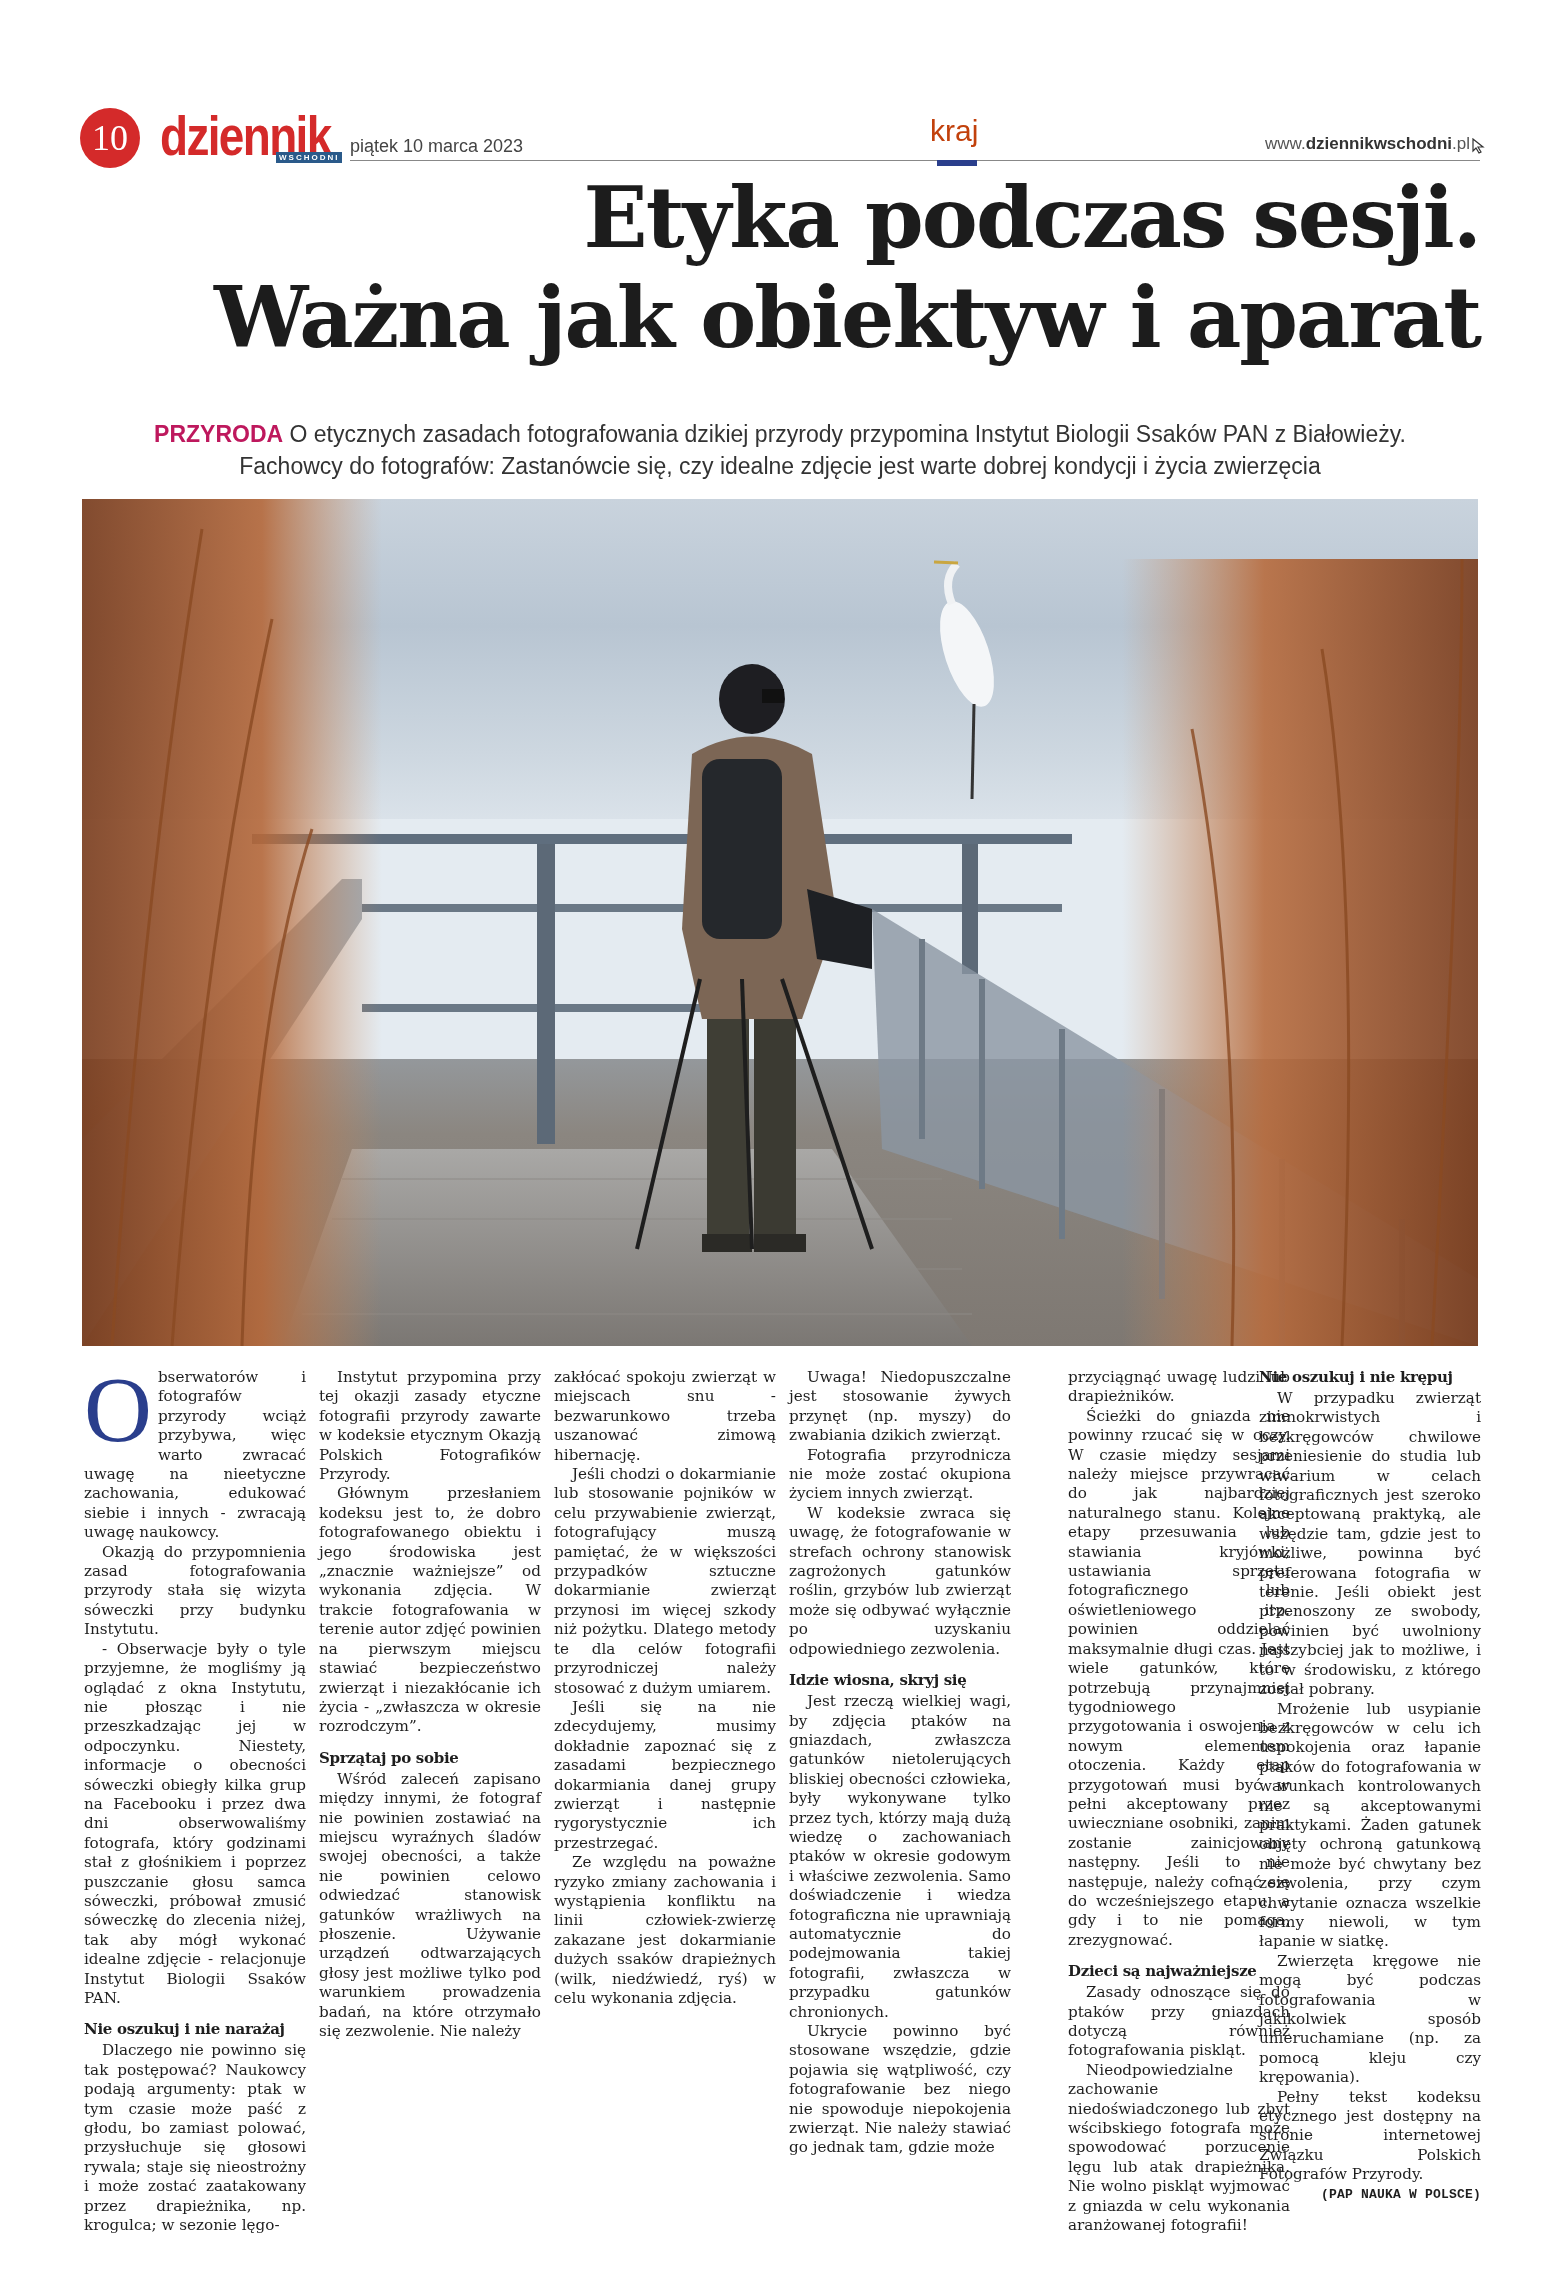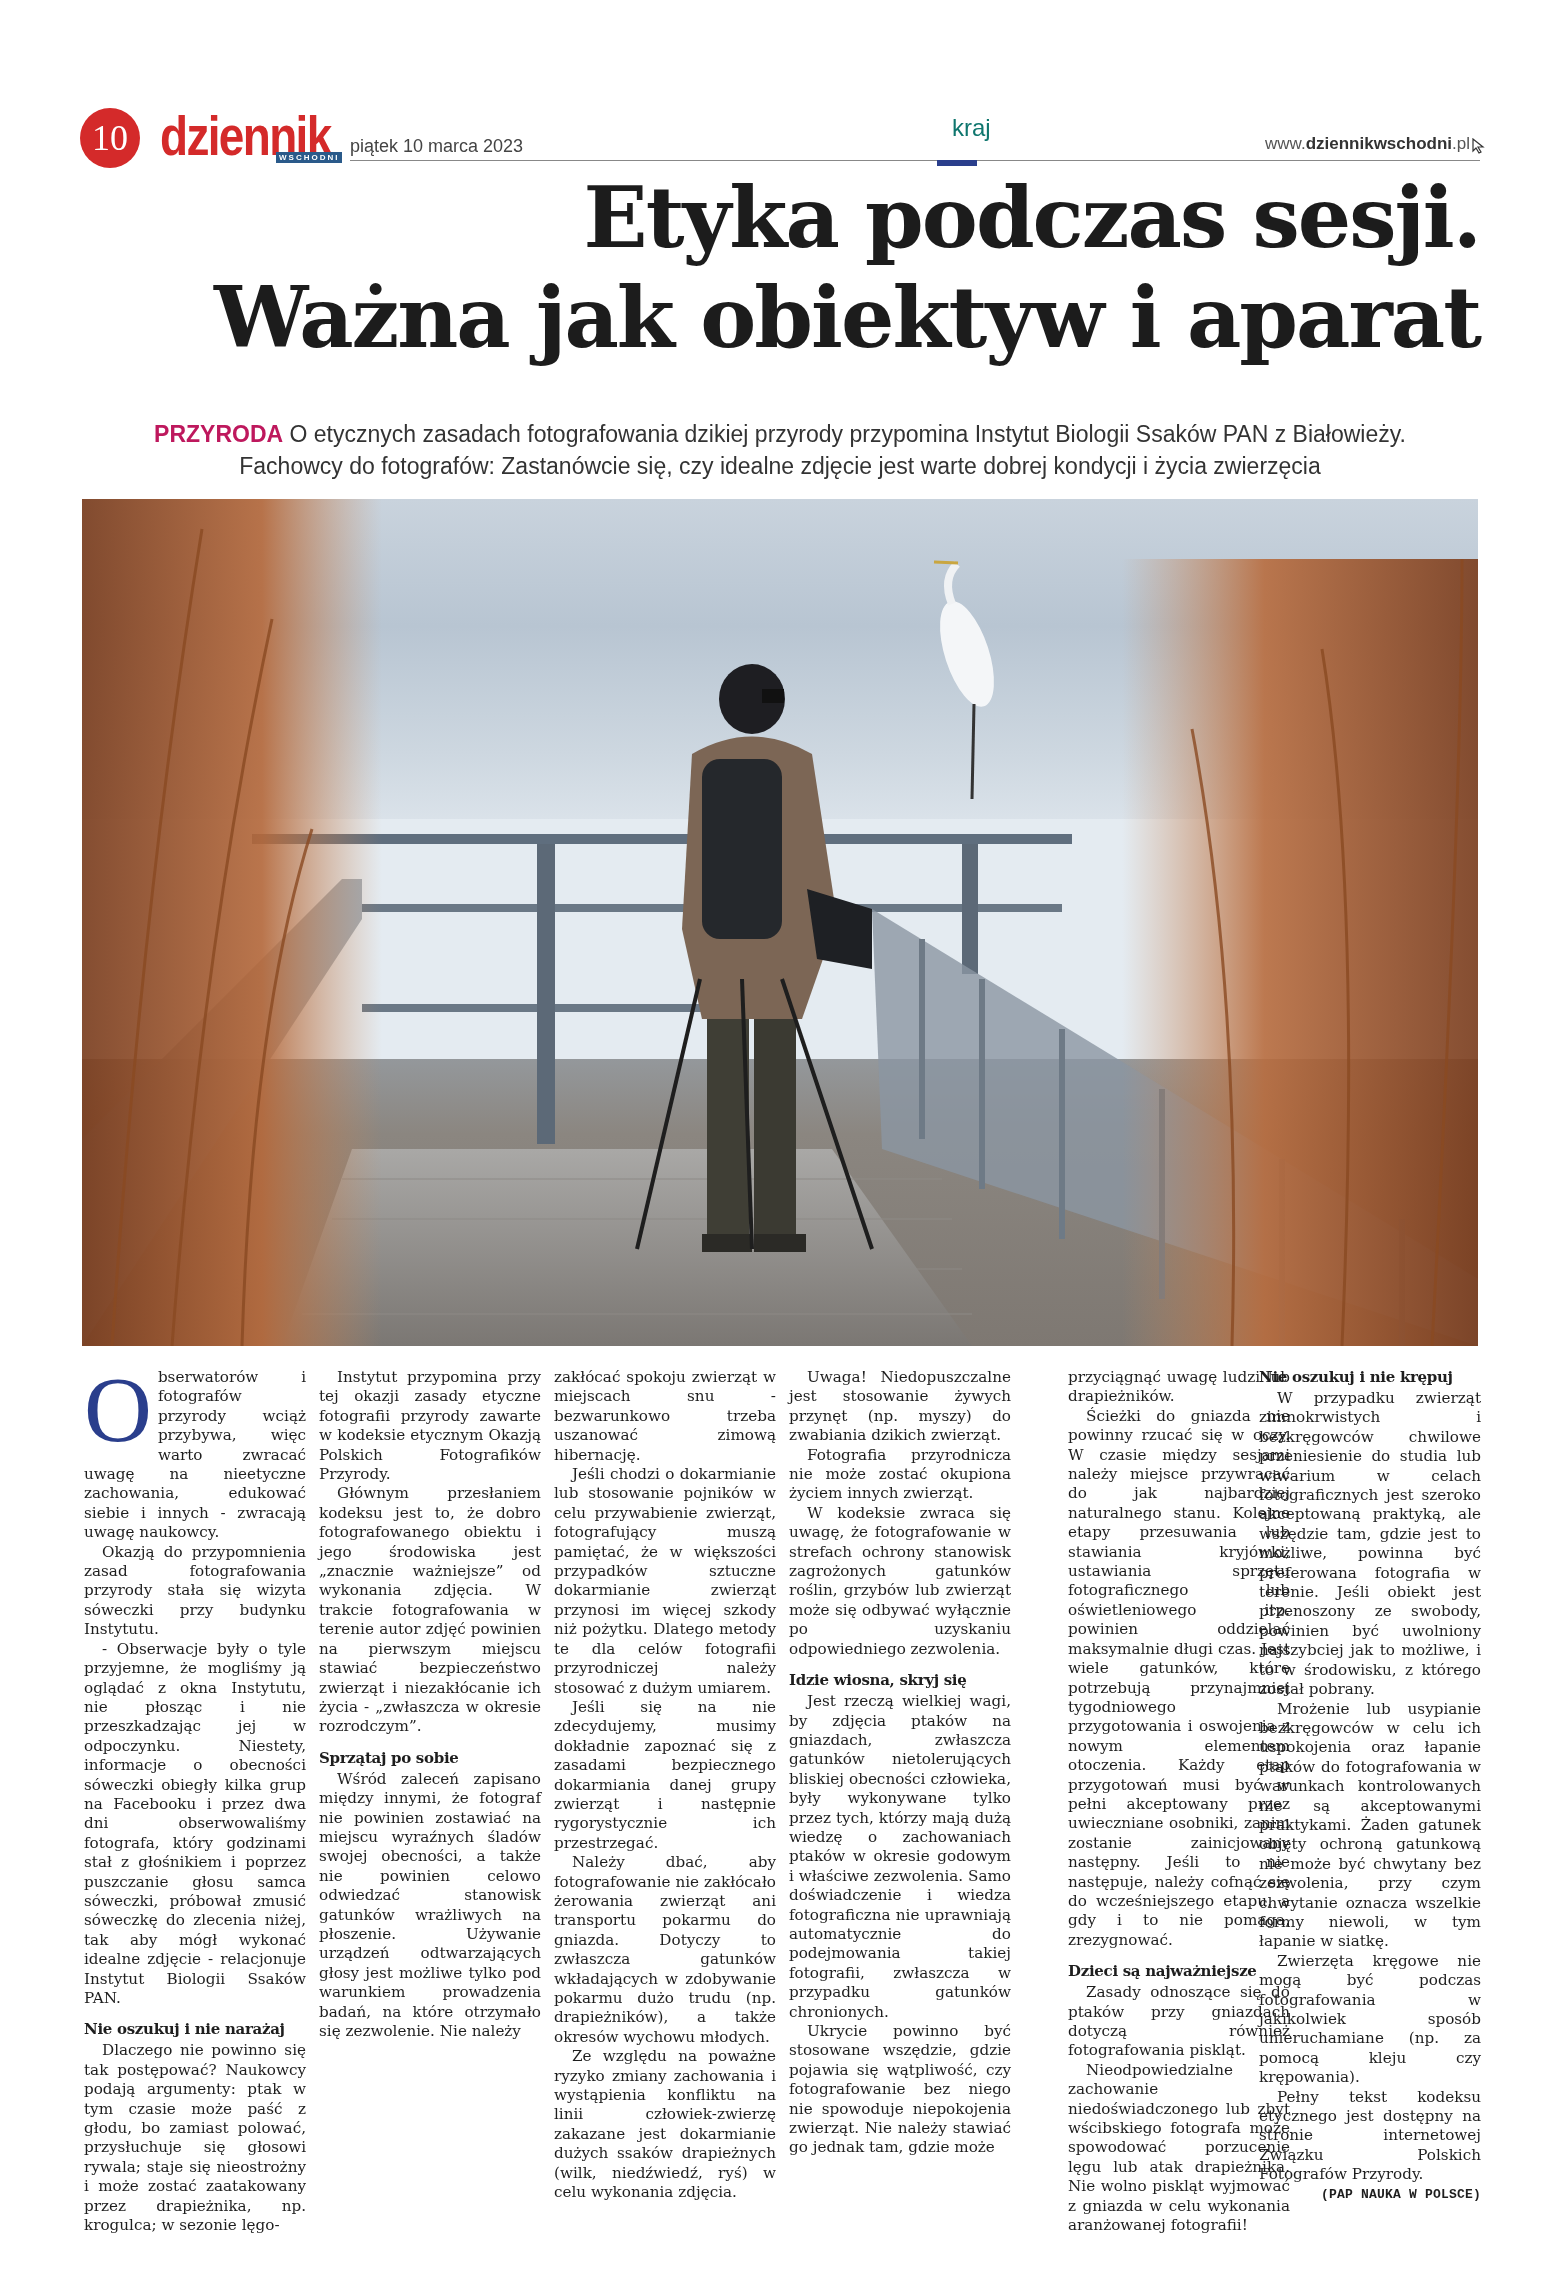--- a/index.html
+++ b/index.html
@@ -5,21 +5,21 @@
   html, body { margin:0; padding:0; background:#ffffff; }
   body { width:1558px; height:2281px; position:relative; overflow:hidden; font-family:"DejaVu Serif", serif; color:#1a1a1a; }
 
   
   .masthead { position:absolute; left:80px; top:108px; width:1400px; height:60px; }
   .page-num { position:absolute; left:0; top:0; width:60px; height:60px; border-radius:50%; background:#d42a2a; color:#fff; font-family:"Liberation Serif", serif; font-size:36px; line-height:60px; text-align:center; }
   .logo { position:absolute; left:80px; top:-2px; font-family:"Liberation Sans", sans-serif; font-weight:bold; font-size:56px; color:#d42a2a; letter-spacing:-2px; line-height:60px; transform:scaleX(0.82); transform-origin:left center; }
   .logo-sub { position:absolute; left:196px; top:44px; background:#2a5a8a; color:#fff; font-family:"Liberation Sans", sans-serif; font-size:8px; font-weight:bold; letter-spacing:2px; padding:0 3px; line-height:11px; }
   .date { position:absolute; left:270px; top:28px; font-family:"Liberation Sans", sans-serif; font-size:18px; color:#444; }
   .rule { position:absolute; left:270px; top:52px; width:1130px; height:1px; background:#888; }
-  .section { position:absolute; left:872px; top:6px; font-family:"Liberation Sans", sans-serif; font-size:24px; color:#0f766e; font-weight:300; }
+  .section { position:absolute; left:850px; top:6px; font-family:"Liberation Sans", sans-serif; font-size:30px; color:#c2410c; font-weight:300; }
   .section-bar { position:absolute; left:857px; top:52px; width:40px; height:6px; background:#2a3e8c; }
   .site { position:absolute; right:10px; top:26px; font-family:"Liberation Sans", sans-serif; font-size:17px; color:#555; }
   .site b { color:#333; }
   .cursor-icon { position:absolute; right:-6px; top:30px; width:14px; height:16px; }
 
   
   .headline { position:absolute; left:80px; top:168px; width:1400px; text-align:right; font-family:"DejaVu Serif", serif; font-weight:bold; font-size:84px; line-height:100px; color:#1c1c1c; letter-spacing:-2px; }
   .lead { position:absolute; left:80px; top:418px; width:1400px; text-align:center; font-family:"Liberation Sans", sans-serif; font-size:23px; line-height:32px; color:#333; }
   .lead .kicker { color:#be185d; font-weight:bold; }
 
@@ -160,21 +160,20 @@
     <p>Instytut przypomina przy tej okazji zasady etyczne fotografii przyrody zawarte w kodeksie etycznym Okazją Polskich Fotografików Przyrody.</p>
     <p>Głównym przesłaniem kodeksu jest to, że dobro fotografowanego obiektu i jego środowiska jest „znacznie ważniejsze” od wykonania zdjęcia. W trakcie fotografowania w terenie autor zdjęć powinien na pierwszym miejscu stawiać bezpieczeństwo zwierząt i niezakłócanie ich życia - „zwłaszcza w okresie rozrodczym”.</p>
     <h3>Sprzątaj po sobie</h3>
     <p>Wśród zaleceń zapisano między innymi, że fotograf nie powinien zostawiać na miejscu wyraźnych śladów swojej obecności, a także nie powinien celowo odwiedzać stanowisk gatunków wrażliwych na płoszenie. Używanie urządzeń odtwarzających głosy jest możliwe tylko pod warunkiem prowadzenia badań, na które otrzymało się zezwolenie. Nie należy</p>
   </div>
 
   <div class="col" style="left:470px">
     <p class="noindent">zakłócać spokoju zwierząt w miejscach snu - bezwarunkowo trzeba uszanować zimową hibernację.</p>
     <p>Jeśli chodzi o dokarmianie lub stosowanie pojników w celu przywabienie zwierząt, fotografujący muszą pamiętać, że w większości przypadków sztuczne dokarmianie zwierząt przynosi im więcej szkody niż pożytku. Dlatego metody te dla celów fotografii przyrodniczej należy stosować z dużym umiarem.</p>
     <p>Jeśli się na nie zdecydujemy, musimy dokładnie zapoznać się z zasadami bezpiecznego dokarmiania danej grupy zwierząt i następnie rygorystycznie ich przestrzegać.</p>
-    <p>Należy dbać, aby fotografowanie nie zakłócało żerowania zwierząt ani transportu pokarmu do gniazda. Dotyczy to zwłaszcza gatunków wkładających w zdobywanie pokarmu dużo trudu (np. drapieżników), a także okresów wychowu młodych.</p>
     <p>Ze względu na poważne ryzyko zmiany zachowania i wystąpienia konfliktu na linii człowiek-zwierzę zakazane jest dokarmianie dużych ssaków drapieżnych (wilk, niedźwiedź, ryś) w celu wykonania zdjęcia.</p>
   </div>
 
   <div class="col" style="left:705px">
     <p>Uwaga! Niedopuszczalne jest stosowanie żywych przynęt (np. myszy) do zwabiania dzikich zwierząt.</p>
     <p>Fotografia przyrodnicza nie może zostać okupiona życiem innych zwierząt.</p>
     <p>W kodeksie zwraca się uwagę, że fotografowanie w strefach ochrony stanowisk zagrożonych gatunków roślin, grzybów lub zwierząt może się odbywać wyłącznie po uzyskaniu odpowiedniego zezwolenia.</p>
     <h3>Idzie wiosna, skryj się</h3>
     <p>Jest rzeczą wielkiej wagi, by zdjęcia ptaków na gniazdach, zwłaszcza gatunków nietolerujących bliskiej obecności człowieka, były wykonywane tylko przez tych, którzy mają dużą wiedzę o zachowaniach ptaków w okresie godowym i właściwe zezwolenia. Samo doświadczenie i wiedza fotograficzna nie uprawniają automatycznie do podejmowania takiej fotografii, zwłaszcza w przypadku gatunków chronionych.</p>
     <p>Ukrycie powinno być stosowane wszędzie, gdzie pojawia się wątpliwość, czy fotografowanie bez niego nie spowoduje niepokojenia zwierząt. Nie należy stawiać go jednak tam, gdzie może</p>

